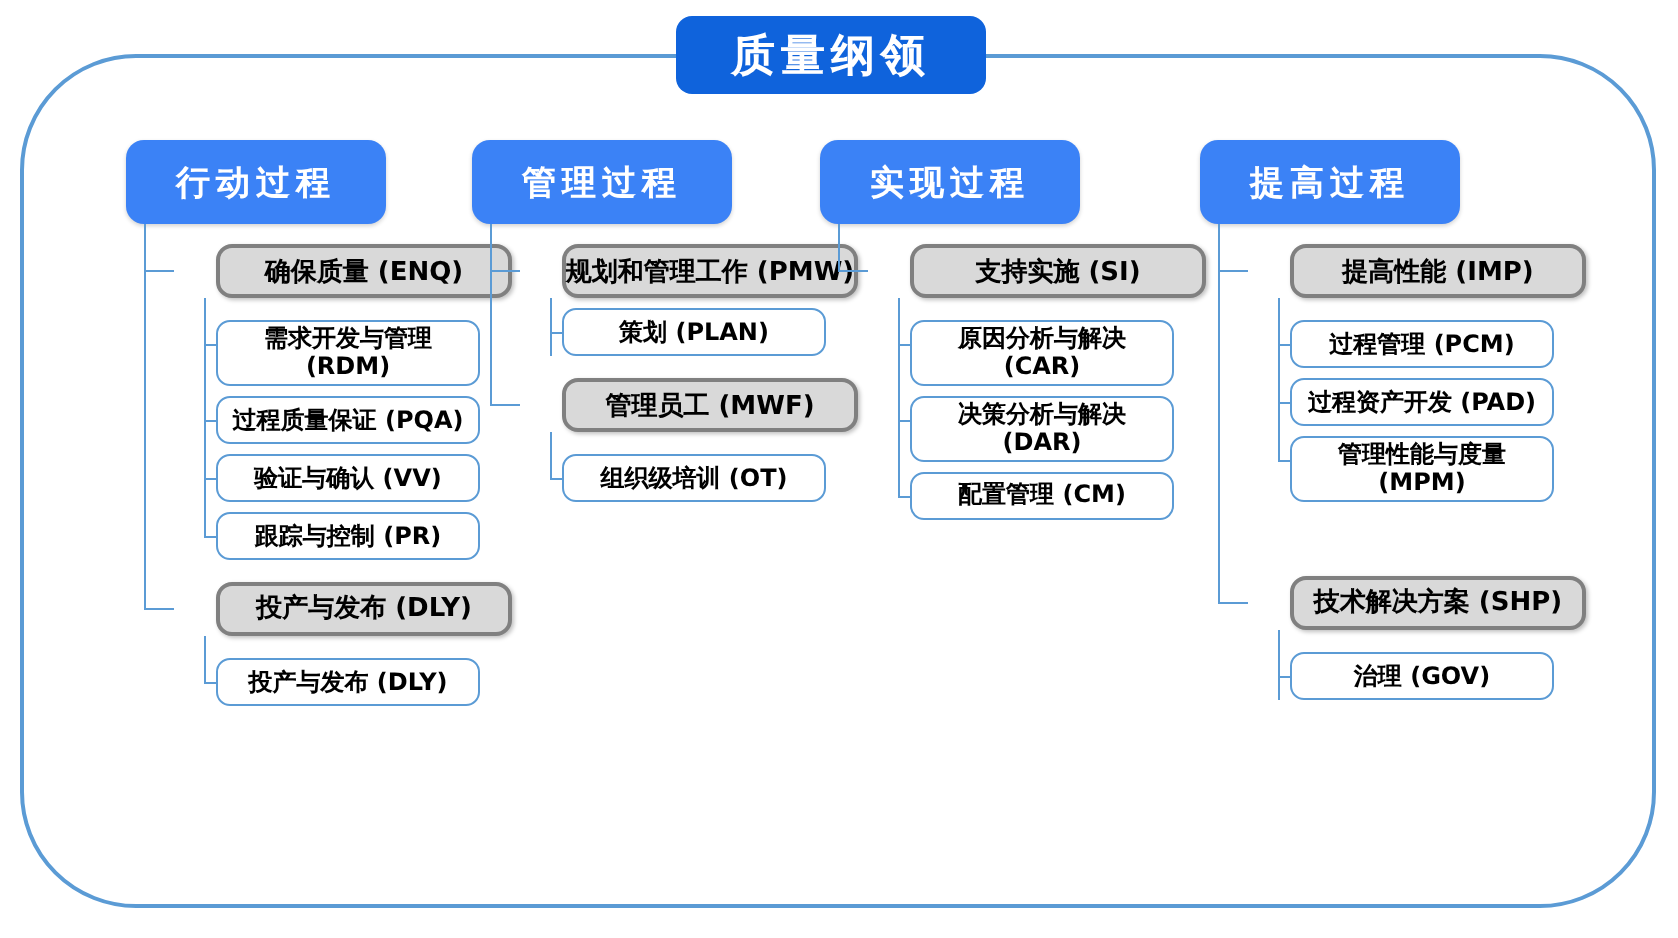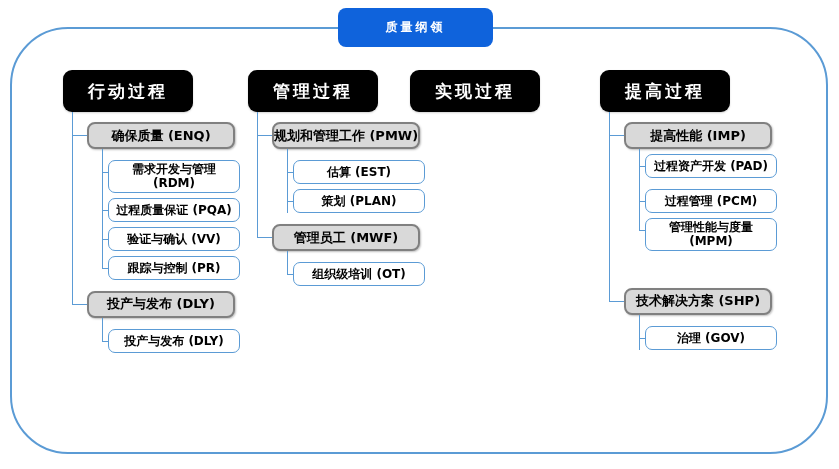--- a/index.html
+++ b/index.html
@@ -5,25 +5,25 @@
   html,body { margin:0; padding:0; background:#fff;
     font-family:"DejaVu Sans","Liberation Sans",sans-serif; }
   .canvas { position:relative; width:839px; height:469px; background:#fff; overflow:hidden; }
 
   
   .frame { position:absolute; left:10px; top:27px; width:818px; height:427px;
     border:2px solid #5b9bd5; border-radius:58px; box-sizing:border-box; }
 
   
   .title { position:absolute; left:338px; top:8px; width:155px; height:39px;
-    background:#0f63dc; border-radius:8px; color:#fff; font-size:12px; font-weight:bold;
+    background:#0f63dc; border-radius:8px; color:#fff; font-size:22px; font-weight:bold;
     letter-spacing:3px; display:flex; align-items:center; justify-content:center; z-index:3; }
 
   .column { position:absolute; top:70px; z-index:2; }
-  .col-header { width:130px; height:42px; background:#000000; border-radius:9px;
+  .col-header { width:130px; height:42px; background:#3b82f6; border-radius:9px;
     color:#fff; font-weight:bold; font-size:17px; letter-spacing:3px;
     display:flex; align-items:center; justify-content:center;
     box-shadow:0 1px 2px rgba(0,0,0,.18); }
 
   
   .groups { margin-left:9px; }
   .group { position:relative; padding-left:15px; padding-top:11px; }
   .group.first  { padding-top:10px; }
   .group.spaced { padding-top:37px; }
   .group::before { content:""; position:absolute; left:0; top:0; bottom:0;
@@ -32,21 +32,21 @@
     border-top:1.5px solid #5b9bd5; }
   .group.first::after  { top:23px; }
   .group.spaced::after { top:50px; }
   .group.last::before        { bottom:auto; height:24px; }
   .group.first.last::before  { height:23px; }
   .group.spaced.last::before { height:50px; }
 
   .gbox { width:148px; height:27px; box-sizing:border-box; background:#d9d9d9;
     border:2px solid #808080; border-radius:8px; display:flex; align-items:center;
     justify-content:center; font-weight:bold; font-size:13px; color:#000;
-    box-shadow:1px 1px 2px rgba(0,0,0,.25); white-space:nowrap; }
+    box-shadow:1px 1px 2px rgba(0,0,0,.25); white-space:nowrap;margin-left:21px; }
 
   
   .children { margin-left:15px; }
   .child { position:relative; padding-left:6px; padding-top:5px; }
   .child.cfirst { padding-top:11px; }
   .child::before { content:""; position:absolute; left:0; top:0; bottom:0;
     border-left:1.5px solid #5b9bd5; }
   .child::after  { content:""; position:absolute; left:0; top:17px; width:6px;
     border-top:1.5px solid #5b9bd5; }
   .child.cfirst::after { top:23px; }
@@ -89,60 +89,73 @@
         <div class="gbox">投产与发布 (DLY)</div>
         <div class="children">
           <div class="child cfirst clast">
               <div class="cbox">投产与发布 (DLY)</div>
             </div>
         </div>
       </div>
     </div>
   </div>
 
-  <div class="column" style="left:248px">
+  <div class="column" style="left:236px">
     <div class="col-header">管理过程</div>
     <div class="groups">
       <div class="group first">
         <div class="gbox">规划和管理工作 (PMW)</div>
         <div class="children">
-          <div class="child cfirst">
-              <div class="cbox">估算 (EST)</div>
-            </div>
           <div class="child">
               <div class="cbox">策划 (PLAN)</div>
             </div>
         </div>
       </div>
       <div class="group last">
         <div class="gbox">管理员工 (MWF)</div>
         <div class="children">
           <div class="child cfirst clast">
               <div class="cbox">组织级培训 (OT)</div>
             </div>
         </div>
       </div>
     </div>
   </div>
 
   <div class="column" style="left:410px">
     <div class="col-header">实现过程</div>
+    <div class="groups">
+      <div class="group first last">
+        <div class="gbox">支持实施 (SI)</div>
+        <div class="children">
+          <div class="child cfirst">
+              <div class="cbox">原因分析与解决 (CAR)</div>
+            </div>
+          <div class="child">
+              <div class="cbox">决策分析与解决 (DAR)</div>
+            </div>
+          <div class="child clast">
+              <div class="cbox">配置管理 (CM)</div>
+            </div>
+        </div>
+      </div>
+    </div>
   </div>
 
   <div class="column" style="left:600px">
     <div class="col-header">提高过程</div>
     <div class="groups">
       <div class="group first">
         <div class="gbox">提高性能 (IMP)</div>
         <div class="children">
+          <div class="child cfirst">
+              <div class="cbox">过程管理 (PCM)</div>
+            </div>
           <div class="child">
               <div class="cbox">过程资产开发 (PAD)</div>
-            </div>
-          <div class="child cfirst">
-              <div class="cbox">过程管理 (PCM)</div>
             </div>
           <div class="child clast">
               <div class="cbox">管理性能与度量 (MPM)</div>
             </div>
         </div>
       </div>
       <div class="group spaced last">
         <div class="gbox">技术解决方案 (SHP)</div>
         <div class="children">
           <div class="child cfirst">

